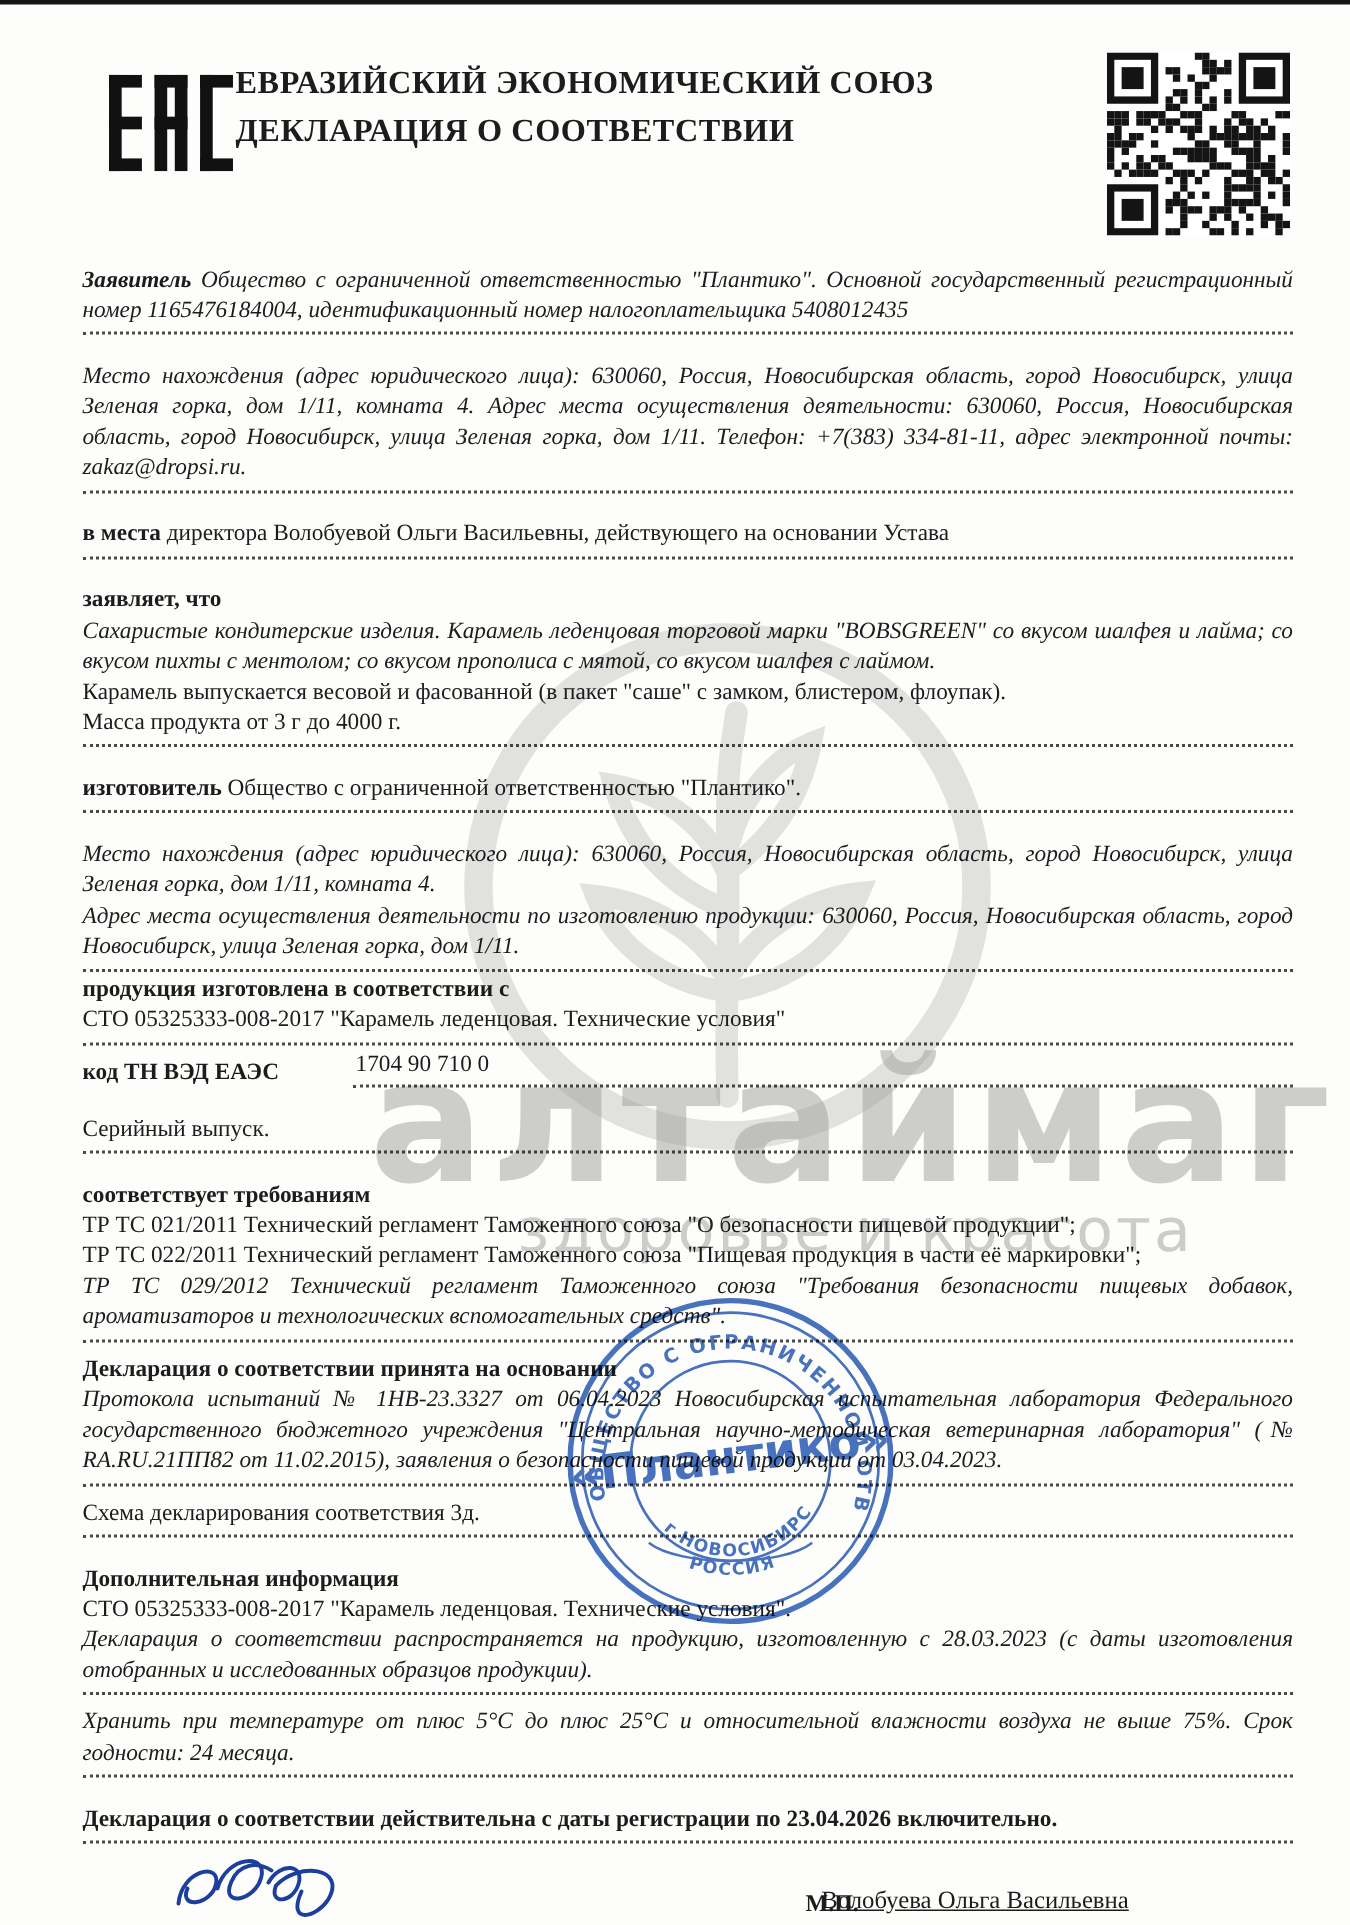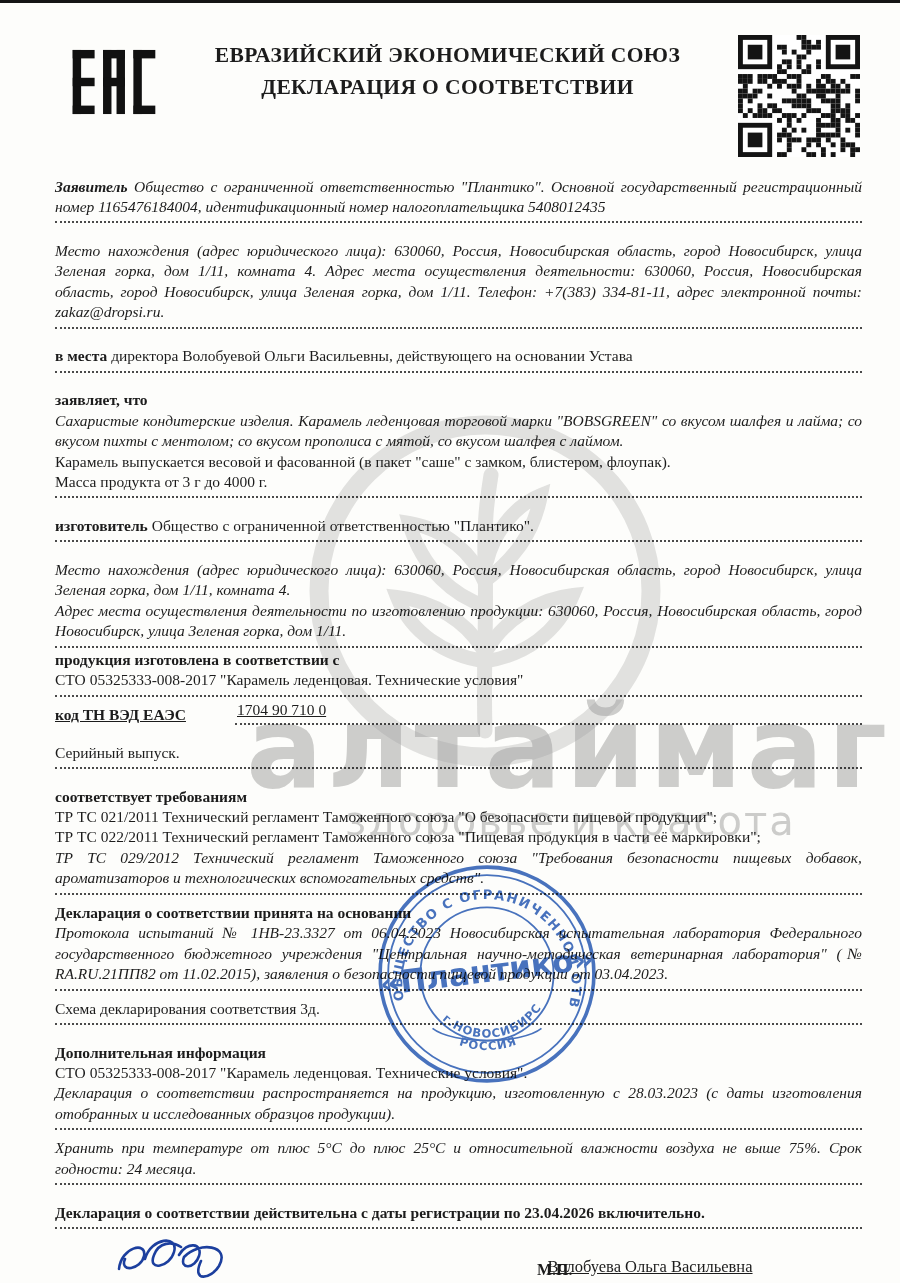--- a/index.html
+++ b/index.html
@@ -4,31 +4,31 @@
 <style>
   html,body{margin:0;padding:0;background:#e8e8e8;}
   .page{position:relative;width:900px;height:1283px;margin:0 auto;background:#fdfdfb;
         font-family:"Liberation Serif",serif;color:#1c1c1c;overflow:hidden;
         border-top:3px solid #151515;}
   .content{position:absolute;inset:0;padding:24px 38px 0 55px;z-index:1;}
 
   
   .head{display:flex;align-items:flex-start;height:132px;margin-bottom:4px;}
   .eac{margin:16px 0 0 16px;flex:none;}
-  .titles{flex:1;text-align:center;font-weight:bold;font-size:21.5px;line-height:1.5;
+  .titles{flex:1;font-weight:bold;font-size:21.5px;line-height:1.5;
           padding-top:12px;letter-spacing:.4px;}
   .qr{flex:none;margin:8px 2px 0 0;}
 
   
   .row{font-size:15.5px;line-height:1.32;padding:2px 0 4px;}
   .just{text-align:justify;font-style:italic;}
   .b{font-weight:bold;}
   .dl{border-bottom:2.5px dotted #4a4a4a;}
   .gap{margin-top:6px;}
-  .tnved{display:flex;align-items:flex-end;padding:3px 0 0;text-decoration:underline;}
+  .tnved{display:flex;align-items:flex-end;padding:3px 0 0;}
   .tnved .lab{flex:none;width:180px;font-weight:bold;}
   .tnved .val{flex:1;border-bottom:2.5px dotted #4a4a4a;padding:0 0 3px 2px;}
 
   
   .sigarea{position:relative;height:56px;margin-top:12px;}
   .sig-svg{position:absolute;left:52px;top:-16px;}
   .mp{position:absolute;left:482px;top:16px;font-weight:bold;font-size:16px;}
   .fio-name{position:absolute;left:430px;width:330px;top:12px;text-align:center;font-size:16.5px;text-decoration:underline;}
 
   

